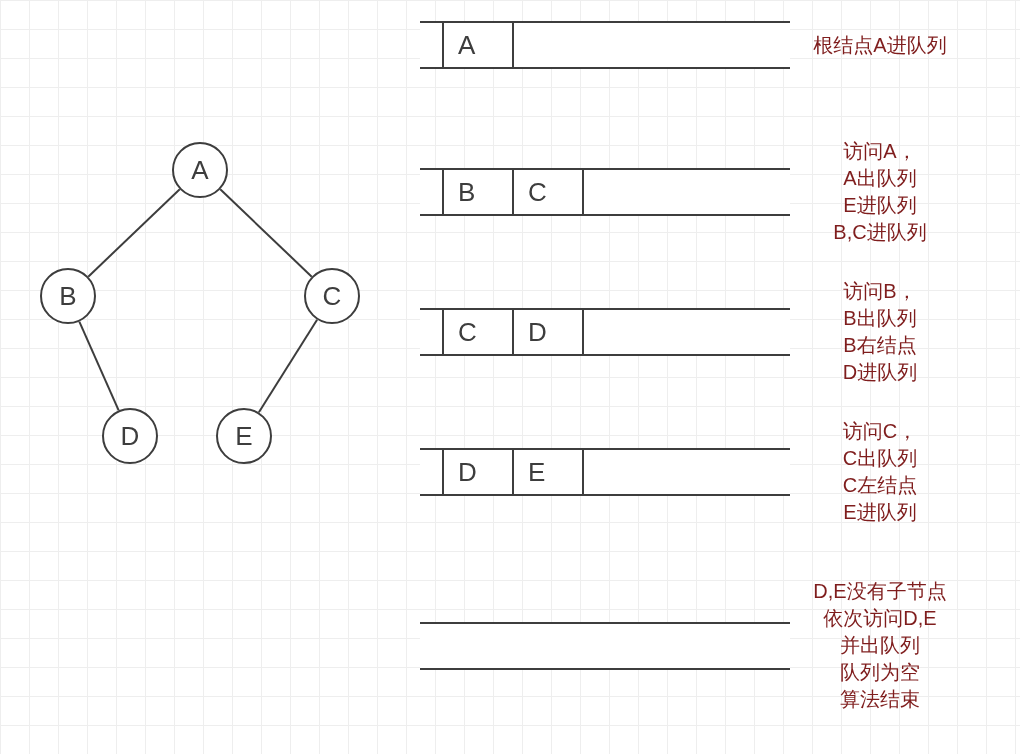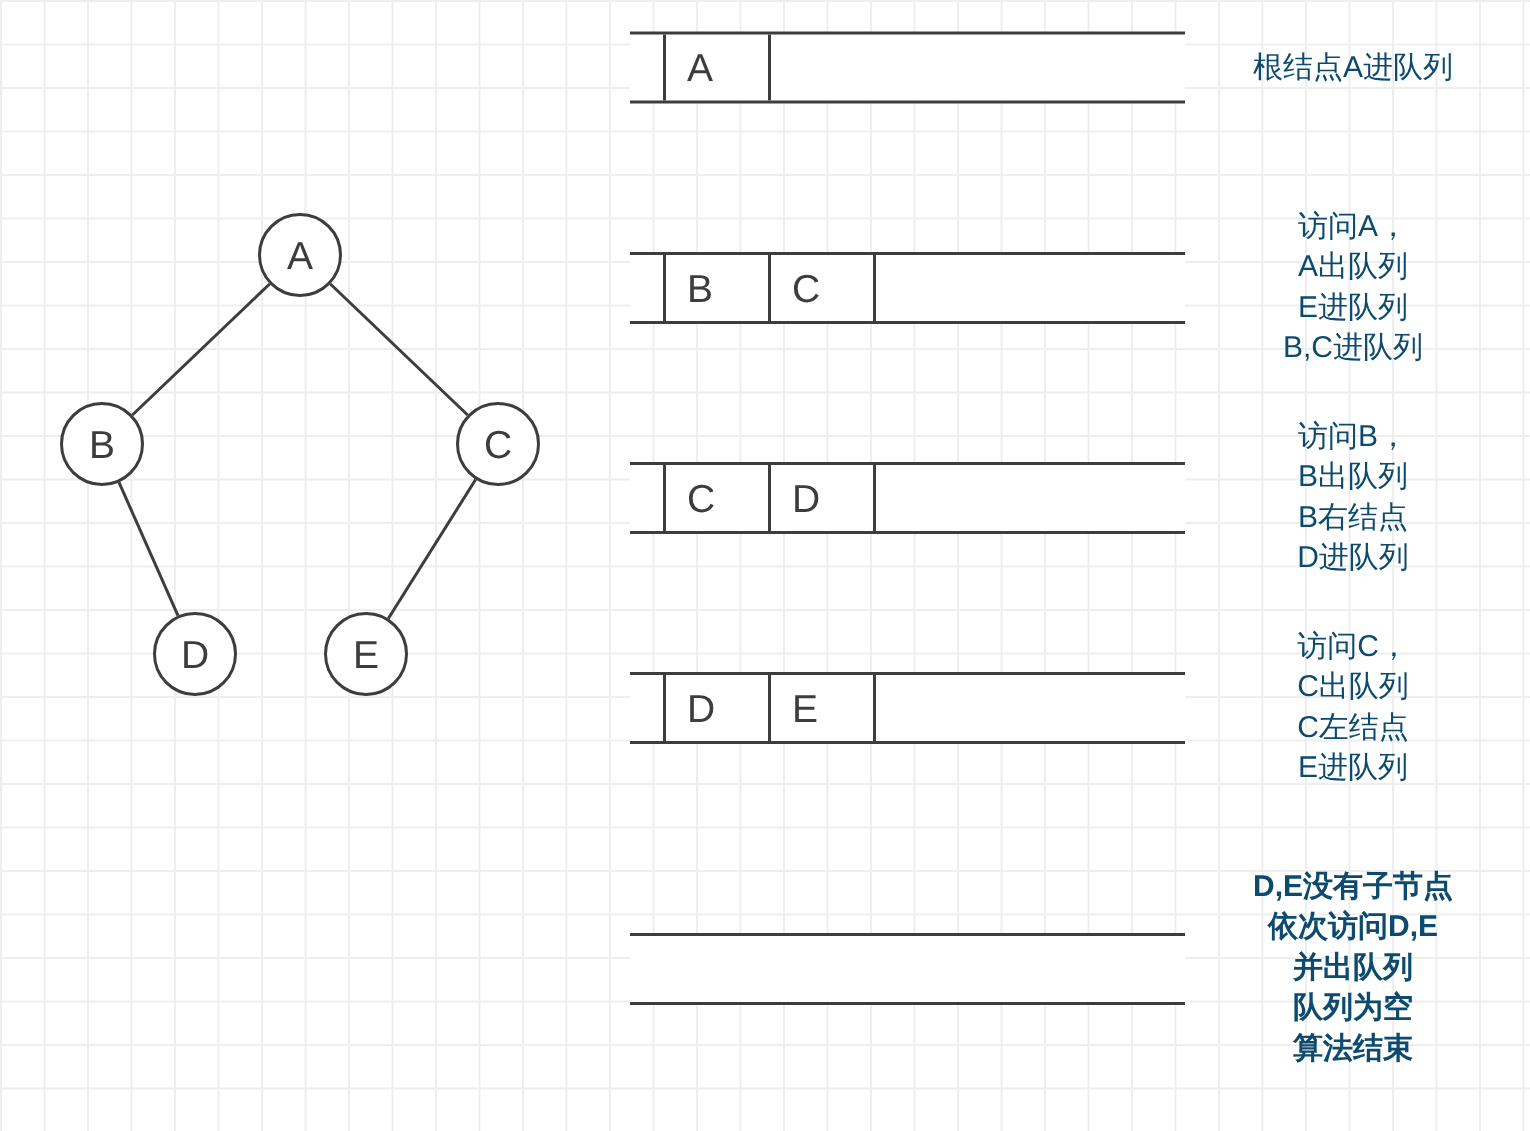--- a/index.html
+++ b/index.html
@@ -67,23 +67,22 @@
     color: #3d3d3d;
     display: flex;
     align-items: center;
     padding-left: 14px;
   }
   .slot.lead { left: 0; width: 24px; border-right: 2px solid #3d3d3d; padding: 0; }
   .slot.c1   { left: 24px; width: 70px; border-right: 2px solid #3d3d3d; }
   .slot.c2   { left: 94px; width: 70px; border-right: 2px solid #3d3d3d; }
 
   .caption {
-    margin-left: 22px;
     width: 180px;
-    color: #0c4a6e;
+    color: #7f1d1d;
     font-size: 20px;
     line-height: 1.35;
     text-align: center;
     white-space: pre-line;
   }
 </style>
 </head>
 <body>
 
 <div class="graph">
@@ -149,20 +148,20 @@
     <div class="slot lead"></div>
     <div class="slot c1">D</div>
     <div class="slot c2">E</div>
   </div>
   <div class="caption">访问C，
 C出队列
 C左结点
 E进队列</div>
 </div>
 
-<div class="step" id="step-4" style="top: 578px; font-weight: bold;">
+<div class="step" id="step-4" style="top: 578px;">
   <div class="queue"></div>
   <div class="caption">D,E没有子节点
 依次访问D,E
 并出队列
 队列为空
 算法结束</div>
 </div>
 
 </body></html>

